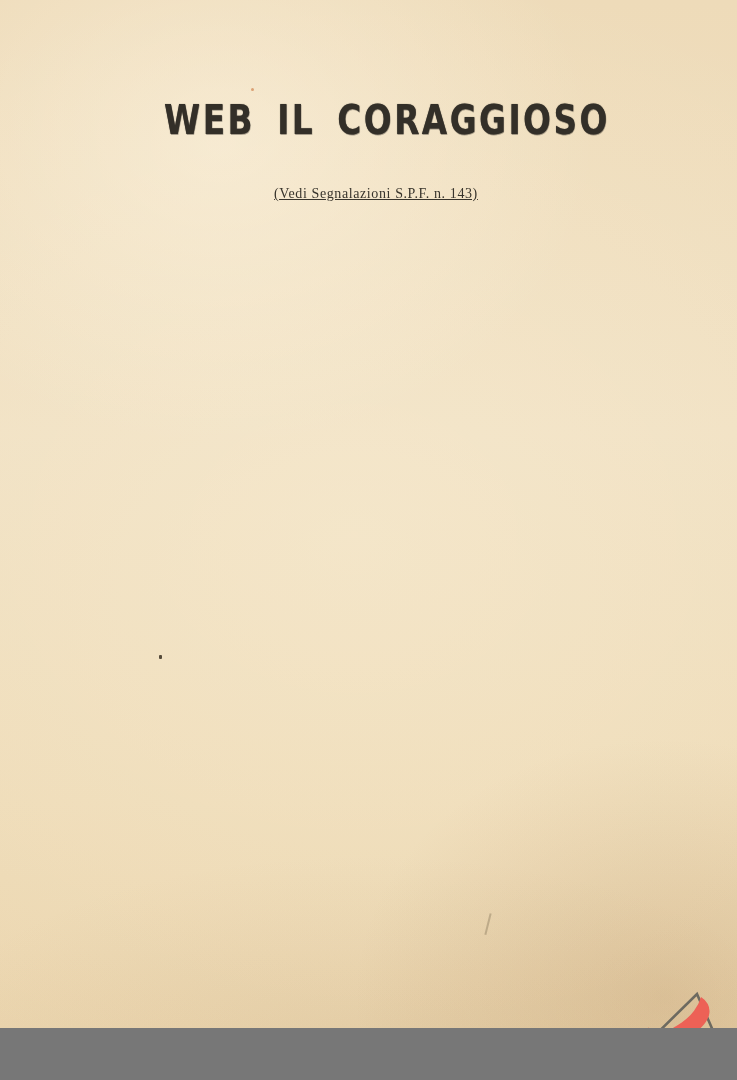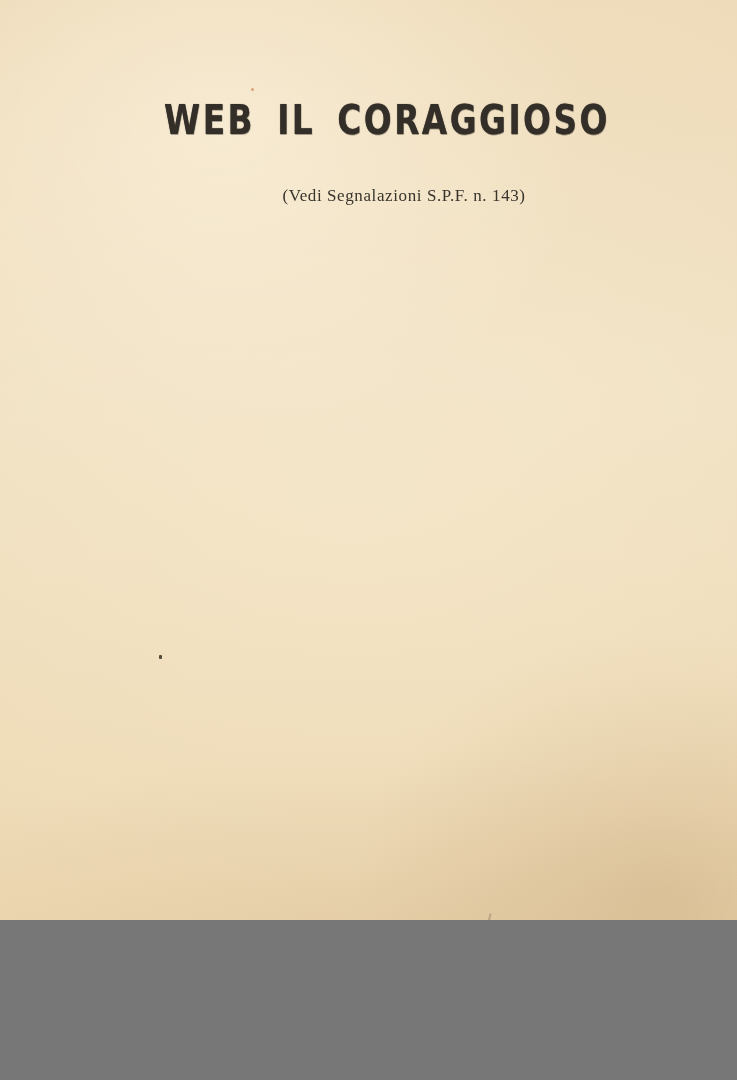--- a/index.html
+++ b/index.html
@@ -5,21 +5,21 @@
   html, body {
     margin: 0;
     padding: 0;
     background: #777;
     font-family: "Liberation Sans", sans-serif;
   }
 
   .page {
     position: relative;
     width: 737px;
-    height: 920px;
+    height: 1028px;
     overflow: hidden;
     background-color: #efdcba;
     background-image:
       radial-gradient(ellipse 520px 420px at 30% 14%, rgba(255,248,232,0.45), rgba(255,248,232,0) 72%),
       radial-gradient(ellipse 900px 720px at 48% 52%, rgba(255,246,224,0.30), rgba(255,246,224,0) 80%),
       radial-gradient(ellipse 430px 360px at 90% 97%, rgba(160,115,65,0.22), rgba(160,115,65,0) 72%),
       radial-gradient(ellipse 600px 260px at 50% 102%, rgba(150,110,60,0.10), rgba(150,110,60,0) 75%),
       linear-gradient(180deg, #eedbb9 0%, #f0e0c2 42%, #eedbb7 78%, #ebd5ae 100%);
   }
 
@@ -36,28 +36,29 @@
     font-size: 40px;
     letter-spacing: 3px;
     word-spacing: 10px;
     color: #332f28;
     text-shadow: 0 0 1px rgba(51,47,40,0.75), 0.5px 0.5px 0 rgba(51,47,40,0.35);
   }
 
   .subtitle {
     position: absolute;
     top: 186px;
-    left: 404px;
+    left: 376px;
     transform: translateX(-50%);
     margin: 0;
     white-space: nowrap;
     font-family: "Liberation Serif", serif;
-    font-size: 17px;
+    font-size: 14px;
     letter-spacing: 0.6px;
     color: #38342c;
+    text-decoration: underline;
   }
 
   .studio {
     position: absolute;
     top: 890px;
     left: 408px;
     transform: translateX(-50%);
     margin: 0;
     white-space: nowrap;
     font-family: "Liberation Serif", serif;

